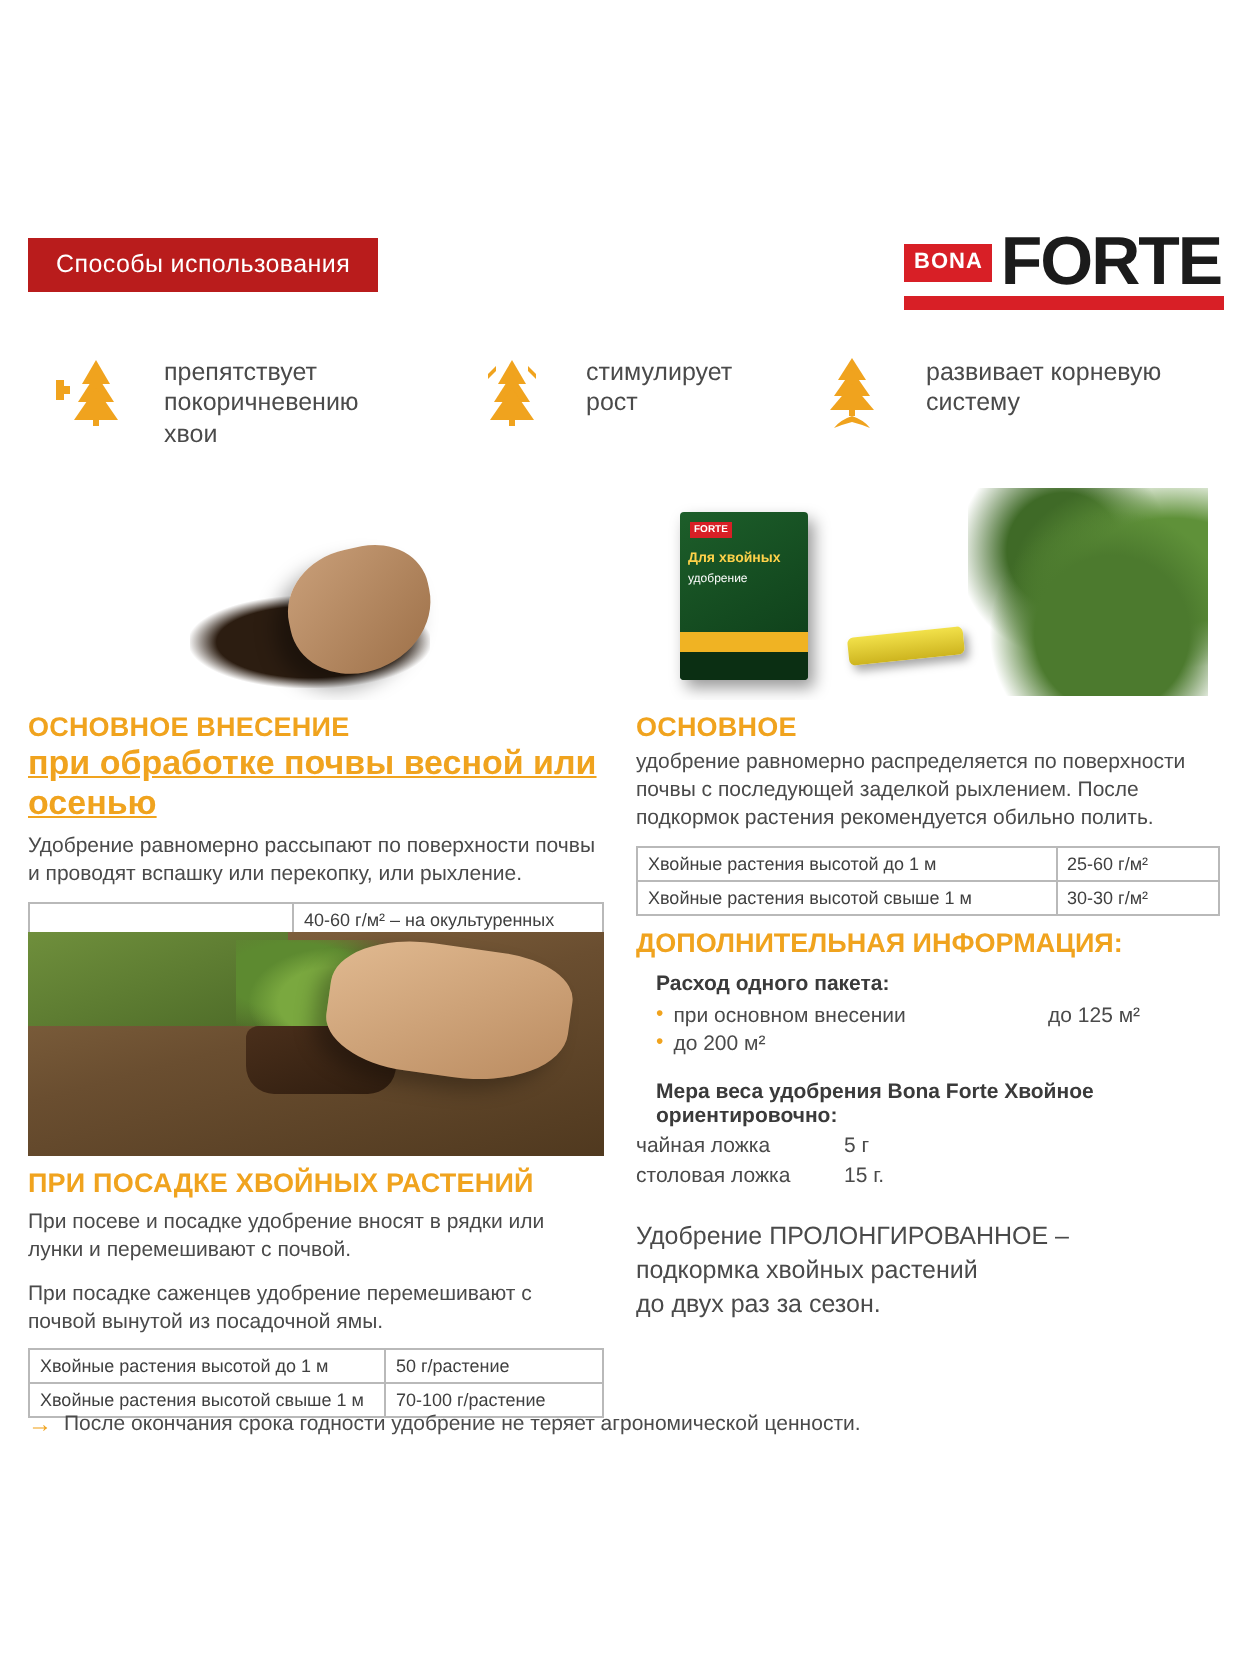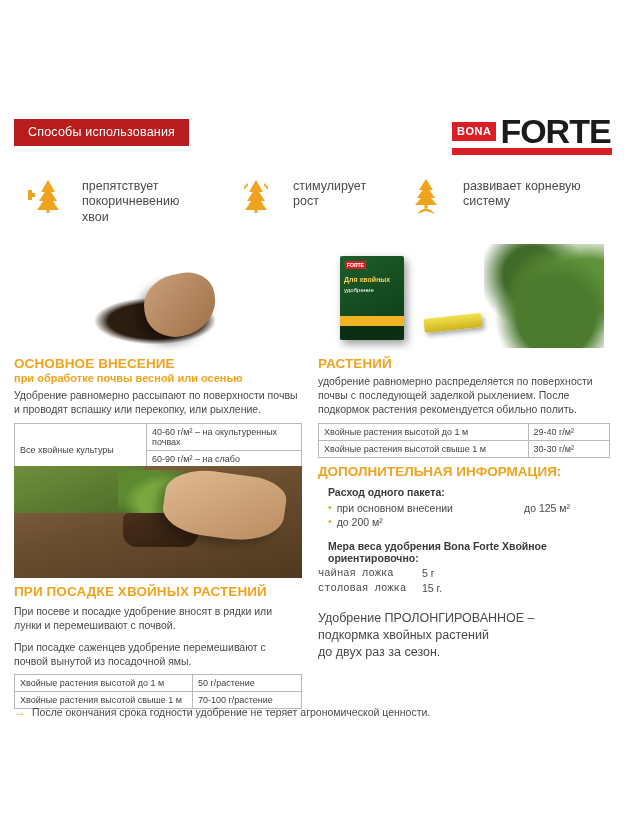--- a/index.html
+++ b/index.html
@@ -165,21 +165,21 @@
     position:absolute;left:38%;top:42%;width:26%;height:30%;
     background:linear-gradient(160deg,#4a2f1b,#2f1d0f);
     border-radius:6px 6px 14px 14px;
   }
 
   
   .sec-title{
     color:#f0a31e;font-weight:bold;font-size:13.5px;letter-spacing:.1px;
   }
   .sec-sub{
-    color:#f0a31e;font-weight:bold;font-size:11px;margin-top:1px;
+    color:#f0a31e;font-weight:bold;font-size:17px;margin-top:1px;text-decoration:underline;
   }
   .body-txt{
     font-size:10.5px;color:#4a4a4a;line-height:1.32;
   }
 
   
   .blk1{position:absolute;left:14px;top:356px;width:288px;}
   
   .blk2{position:absolute;left:318px;top:356px;width:292px;}
   
@@ -202,21 +202,21 @@
   .info-h{
     color:#f0a31e;font-weight:bold;font-size:13.5px;margin-bottom:7px;
   }
   .sub-h{font-weight:bold;font-size:10.5px;color:#3a3a3a;margin-bottom:4px;}
   .li{font-size:10.5px;color:#4a4a4a;display:flex;margin-bottom:2px;}
   .li .dot{color:#f0a31e;margin-right:5px;line-height:1;}
   .li .nm{flex:1;}
   .li .vl{width:86px;}
   .mera{font-size:10.5px;color:#3a3a3a;font-weight:bold;margin-top:12px;}
   .mrow{font-size:10.5px;color:#4a4a4a;margin-top:3px;display:flex;}
-  .mrow .k{width:104px;font-family:Liberation Mono, monospace;}
+  .mrow .k{width:104px;}
   .prolong{font-size:12.5px;color:#4a4a4a;line-height:1.35;margin-top:16px;}
 
   
   .footer{
     position:absolute;left:14px;top:706px;width:596px;
     display:flex;align-items:flex-start;
   }
   .footer .arrow{color:#f0a31e;font-size:12px;margin-right:6px;line-height:1.1;}
   .footer .ftxt{font-size:10.5px;color:#4a4a4a;}
   svg{display:block;}
@@ -314,27 +314,27 @@
         <td>40-60 г/м² – на окультуренных почвах</td>
       </tr>
       <tr>
         <td>60-90 г/м² – на слабо окультуренных почвах</td>
       </tr>
     </tbody>
       </table>
   </div>
 
   <div class="blk2">
-    <div class="sec-title">РАСТЕНИЙ</div>
+    <div class="sec-title">ОСНОВНОЕ</div>
     <div class="body-txt" style="margin-top:4px">удобрение равномерно распределяется по поверхности почвы с последующей заделкой рыхлением. После подкормок растения рекомендуется обильно полить.</div>
     <table class="t t-narrow">
       <tbody>
           <tr>
         <td class="lbl" style="width:72%">Хвойные растения высотой до 1 м</td>
-        <td>29-40 г/м²</td>
+        <td>25-60 г/м²</td>
       </tr>
       <tr>
         <td class="lbl" style="width:72%">Хвойные растения высотой свыше 1 м</td>
         <td>30-30 г/м²</td>
       </tr>
     </tbody>
       </table>
   </div>
 
   <div class="photo ph3">

